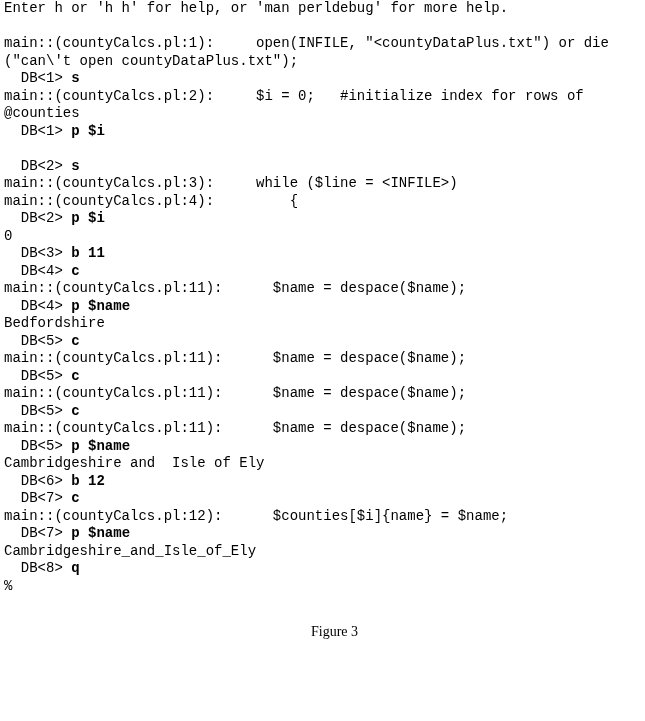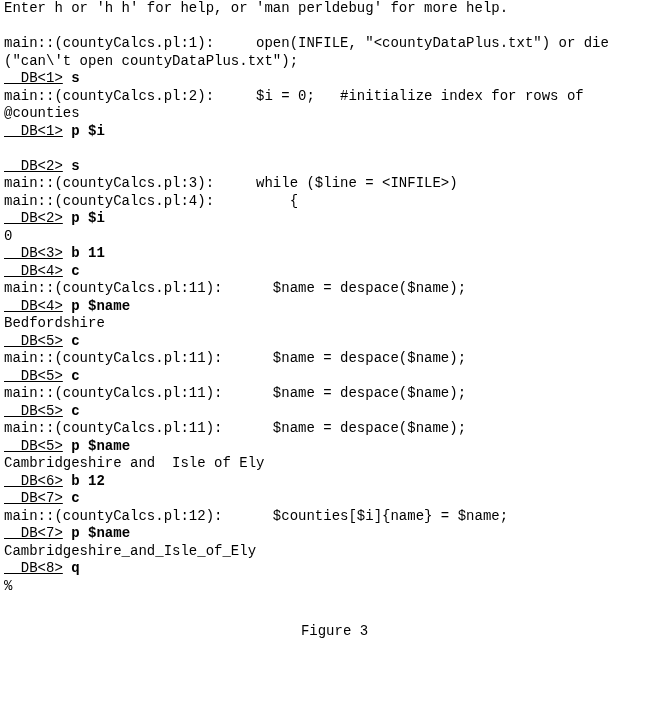--- a/index.html
+++ b/index.html
@@ -10,27 +10,26 @@
     font-family: "Courier New", Courier, monospace;
     font-size: 14px;
     line-height: 1.25;
     color: #000;
   }
   .terminal {
     white-space: pre;
     padding: 0 4px 0 4px;
   }
   .db {
-    text-decoration: underline;
   }
   .cmd {
     font-weight: bold;
   }
   .caption {
-    font-family: Liberation Mono, monospace;
+    font-family: Liberation Serif, serif;
     font-size: 14px;
     text-align: center;
     margin-top: 28px;
     margin-bottom: 40px;
     padding-left: 24px;
   }
 </style>
 </head>
 <body>
 

